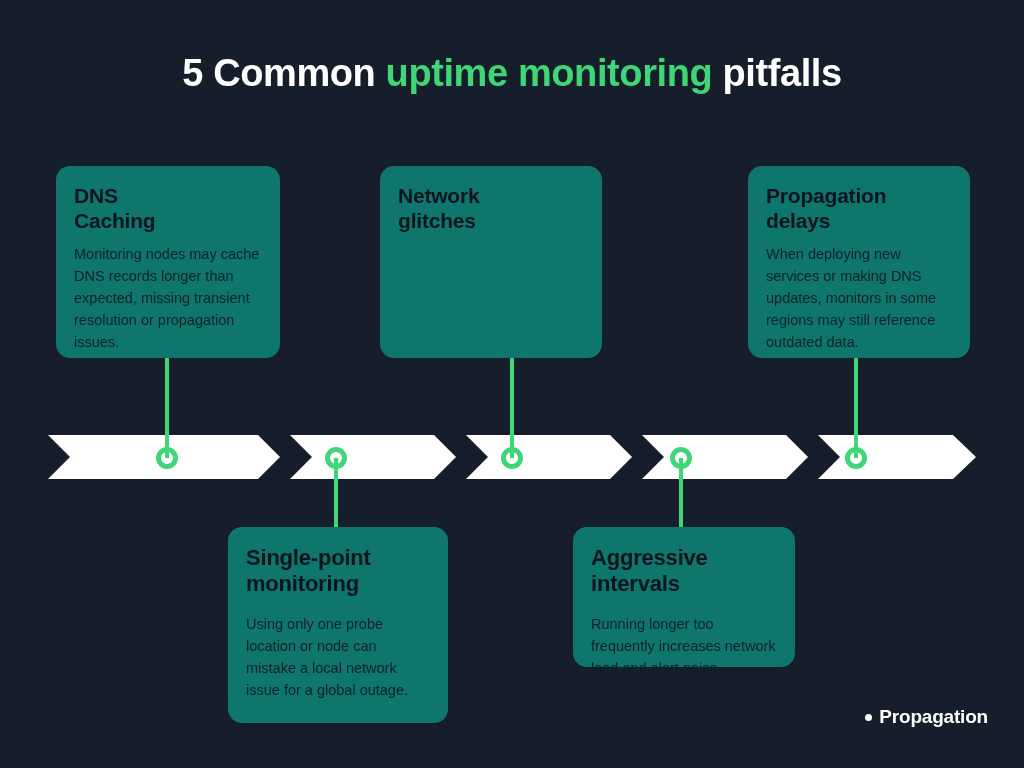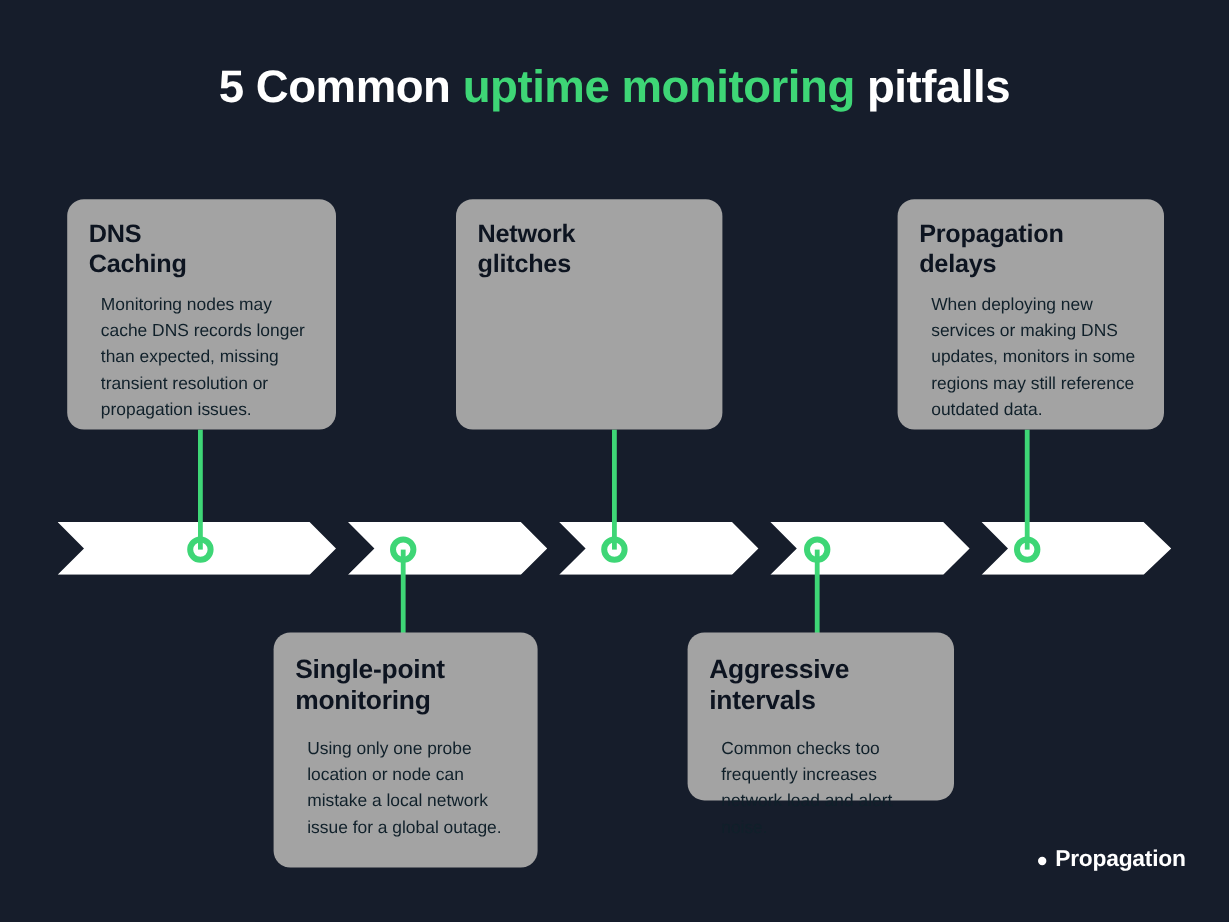--- a/index.html
+++ b/index.html
@@ -61,40 +61,39 @@
     height: 22px;
     border: 5px solid #3ed676;
     border-radius: 50%;
     background: transparent;
     box-sizing: border-box;
   }
 
   
   .card {
     position: absolute;
-    background: #a3a3a3;
+    background: #0f766e;
     border-radius: 14px;
     padding: 18px 18px 16px 18px;
     color: #0e1521;
   }
   .card-title {
     font-size: 21px;
     font-weight: bold;
     line-height: 1.18;
     color: #0d1420;
     letter-spacing: -0.2px;
     white-space: pre-line;
   }
   .card-body {
     margin-top: 9px;
     font-size: 14.5px;
     line-height: 1.52;
     color: #10202a;
     font-weight: normal;
-    margin-left: 10px;
   }
 
   
   #card-dns          { left: 56px;  top: 166px; width: 224px; height: 192px; }
   #card-network      { left: 380px; top: 166px; width: 222px; height: 192px; }
   #card-propagation  { left: 748px; top: 166px; width: 222px; height: 192px; }
   #card-singlepoint  { left: 228px; top: 527px; width: 220px; height: 196px; }
   #card-aggressive   { left: 573px; top: 527px; width: 222px; height: 140px; }
 
   #card-singlepoint .card-body,
@@ -183,21 +182,21 @@
 
   <div class="card" id="card-singlepoint">
     <div class="card-title">Single-point
 monitoring</div>
     <div class="card-body">Using only one probe location or node can mistake a local network issue for a global outage.</div>
   </div>
 
   <div class="card" id="card-aggressive">
     <div class="card-title">Aggressive
 intervals</div>
-    <div class="card-body">Common checks too frequently increases network load and alert noise.</div>
+    <div class="card-body">Running longer too frequently increases network load and alert noise.</div>
   </div>
 
   <div id="logo">
     <span class="logo-dot"></span>
     <span class="logo-text">Propagation</span>
   </div>
 
 </div>
 
 </body></html>

